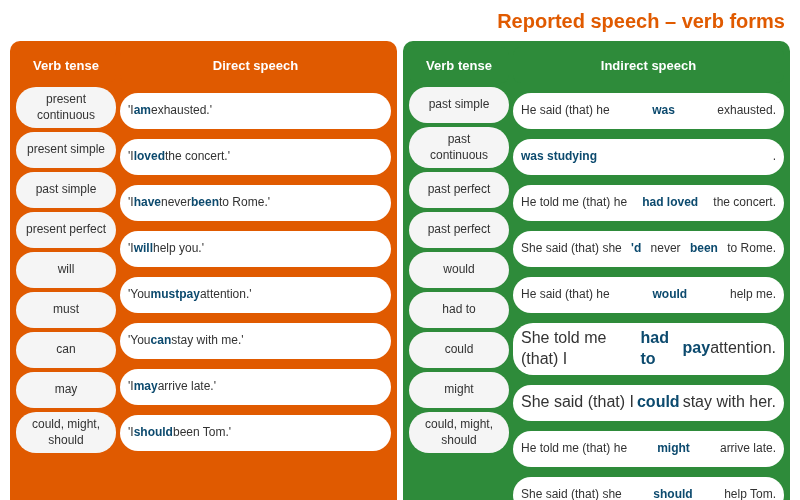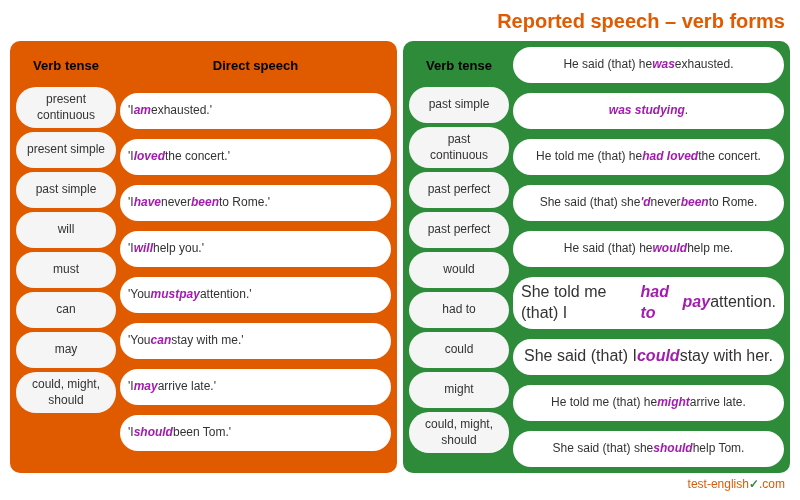--- a/index.html
+++ b/index.html
@@ -41,21 +41,21 @@
       display: flex;
       flex-direction: column;
       gap: 10px;
     }
     .header-cell {
       border-radius: 8px;
       padding: 6px 8px;
       font-weight: bold;
       font-size: 13px;
       text-align: center;
-      color: #000000;
+      color: #ffffff;
       min-height: 36px;
       display: flex;
       align-items: center;
       justify-content: center;
     }
     .header-orange { background: #e05a00; }
     .header-green { background: #2e8b3a; }
     .cell {
       border-radius: 20px;
       padding: 5px 8px;
@@ -80,24 +80,24 @@
       background: #fff;
       color: #333;
       text-align: left;
       justify-content: flex-start;
       border-radius: 20px;
     }
     .cell-indirect {
       background: #fff;
       color: #333;
       text-align: left;
-      justify-content: center;
+      justify-content: space-between;
       border-radius: 20px;
     }
-    .orange { color: #a21caf; font-weight: bold; font-style: italic; }
+    .orange { color: #0c4a6e; font-weight: bold; }
     .left-half {
       background: #e05a00;
       border-radius: 10px;
       padding: 6px;
       display: flex;
       gap: 4px;
       flex: 1;
     }
     .right-half {
       background: #2e8b3a;
@@ -122,20 +122,21 @@
 <div class="main-container">
   <div class="title">Reported speech – verb forms</div>
   <div class="table-wrapper">
     <div class="left-half">
       <div class="col-verb">
         <div class="header-cell header-orange">Verb tense</div>
 
       <div class="cell cell-verb-orange">present continuous</div>
           <div class="cell cell-verb-orange">present simple</div>
           <div class="cell cell-verb-orange">past simple</div>
+          <div class="cell cell-verb-orange">present perfect</div>
           <div class="cell cell-verb-orange">will</div>
           <div class="cell cell-verb-orange">must</div>
           <div class="cell cell-verb-orange">can</div>
           <div class="cell cell-verb-orange">may</div>
           <div class="cell cell-verb-orange">could, might, should</div>
         </div>
       <div class="col-speech">
         <div class="header-cell header-orange">Direct speech</div>
       <div class="cell cell-direct" style="font-size: 12px;">
             <span>'I </span>
@@ -190,20 +191,21 @@
           <div class="cell cell-verb-green">past continuous</div>
           <div class="cell cell-verb-green">past perfect</div>
           <div class="cell cell-verb-green">past perfect</div>
           <div class="cell cell-verb-green">would</div>
           <div class="cell cell-verb-green">had to</div>
           <div class="cell cell-verb-green">could</div>
           <div class="cell cell-verb-green">might</div>
           <div class="cell cell-verb-green">could, might, should</div>
         </div>
       <div class="col-speech">
+        <div class="header-cell header-green">Indirect speech</div>
       <div class="cell cell-indirect" style="font-size: 12px;">
             <span>He said (that) he </span>
             <span class="orange">was</span>
             <span> exhausted.</span>
           </div>
           <div class="cell cell-indirect" style="font-size: 12px;">
             <span class="orange">was studying</span>
             <span>.</span>
           </div>
           <div class="cell cell-indirect" style="font-size: 12px;">

